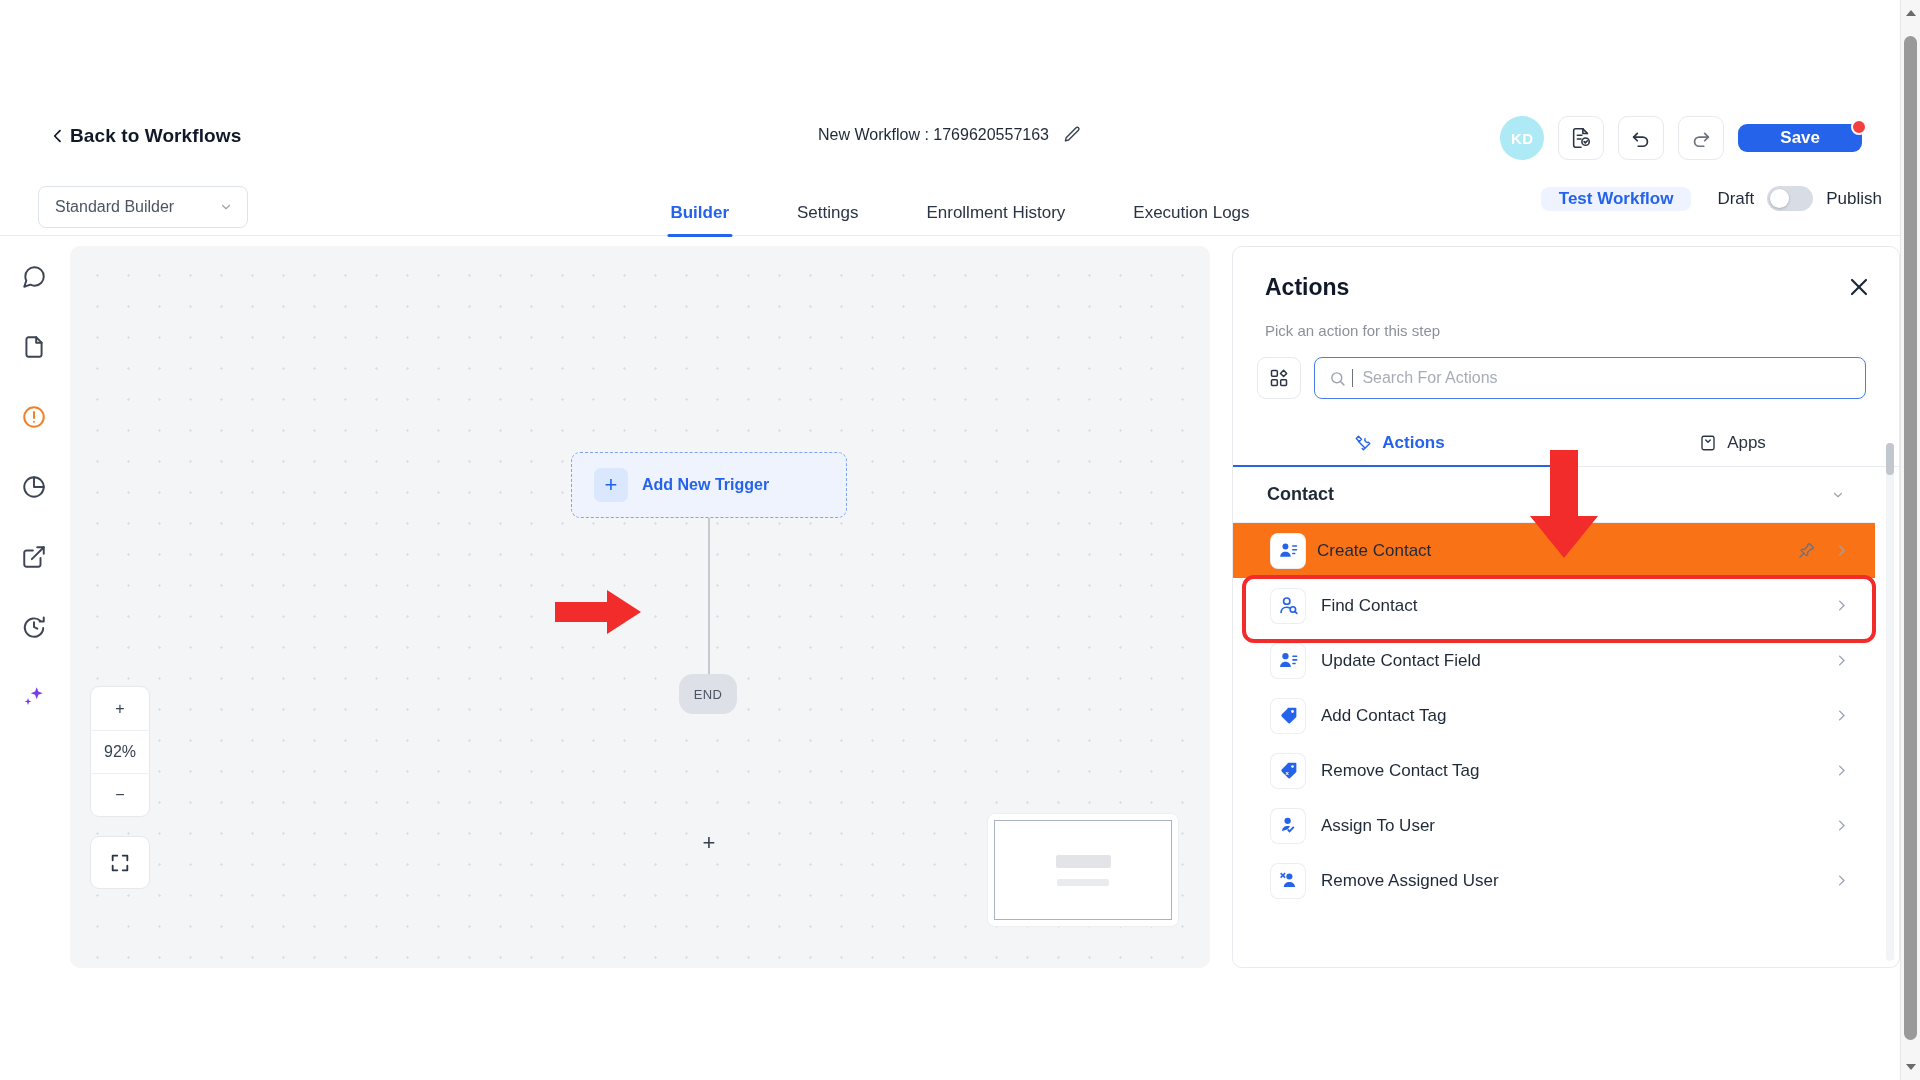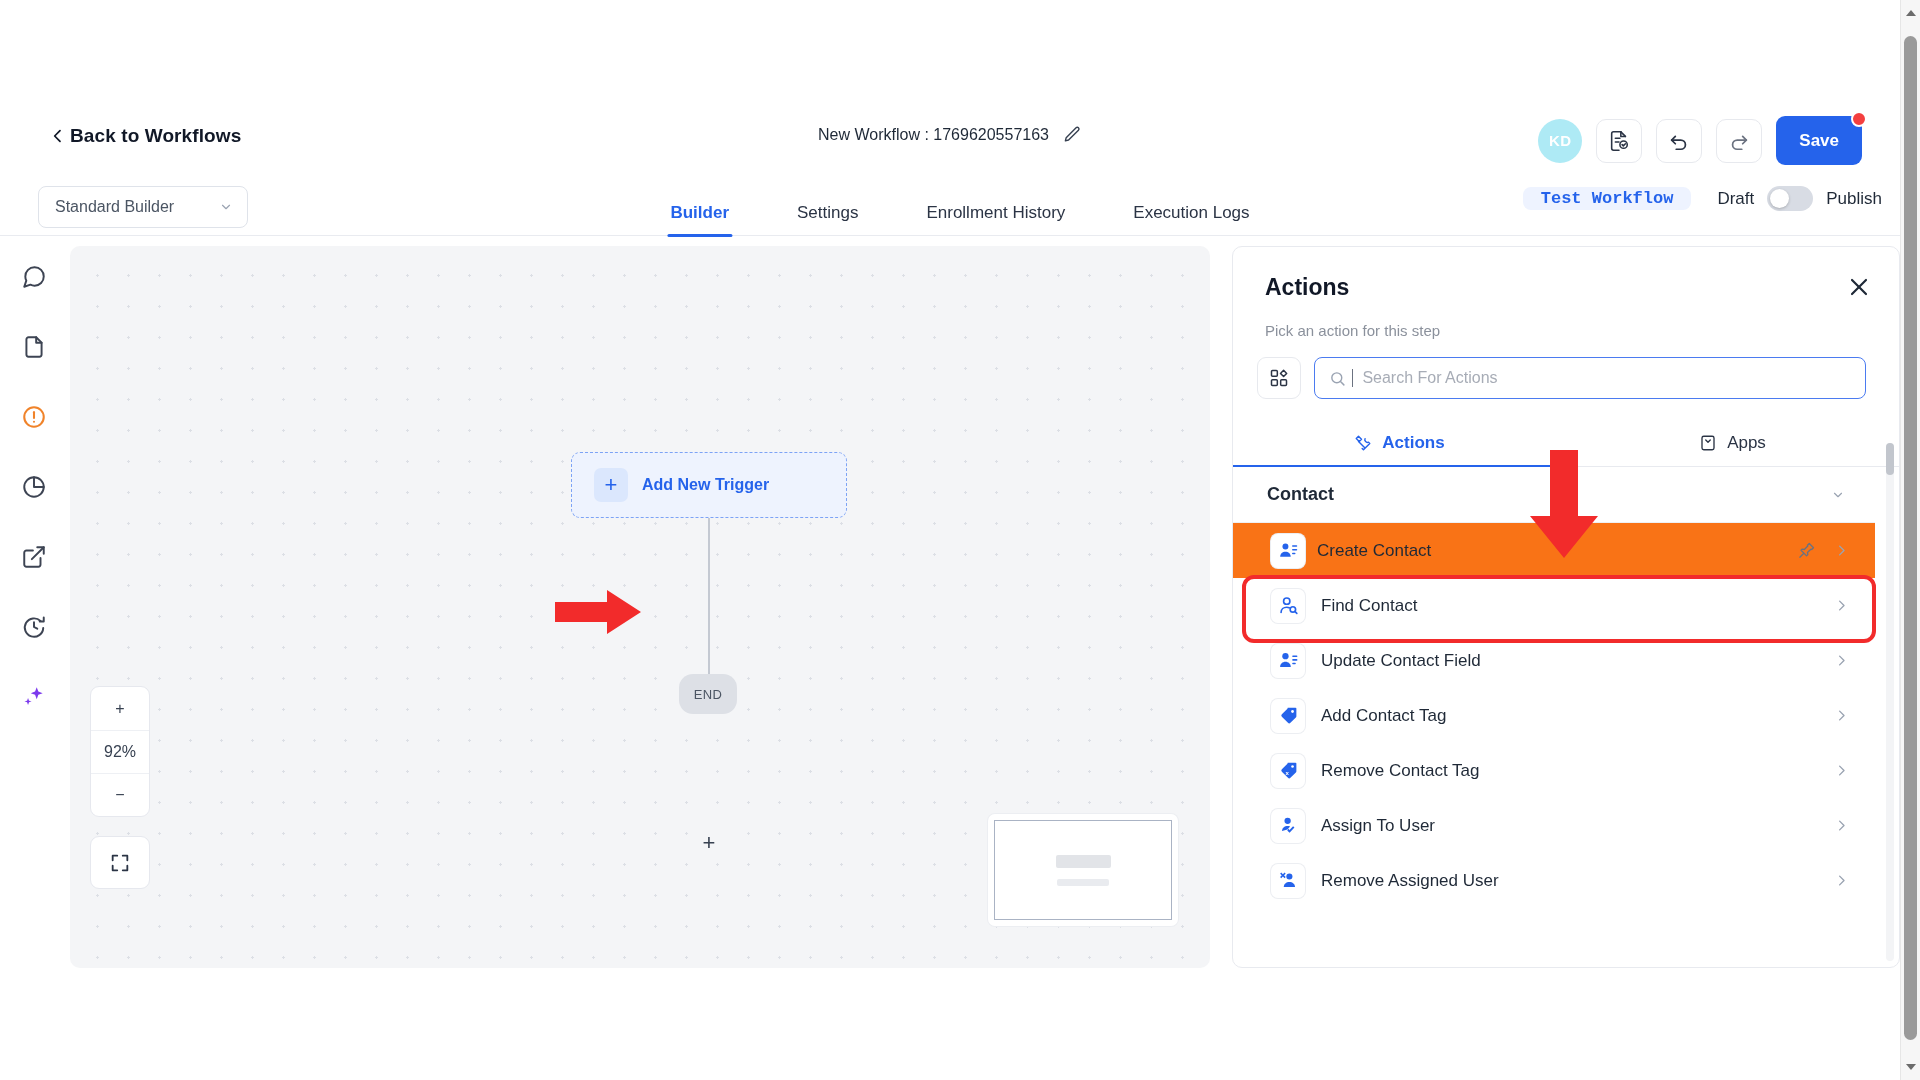--- a/index.html
+++ b/index.html
@@ -43,21 +43,21 @@
     font-size:15px; font-weight:600; letter-spacing:.5px;
   }
   .icon-btn {
     width:46px; height:44px; border:1px solid #e7e9ee; border-radius:10px;
     background:#fff; display:flex; align-items:center; justify-content:center;
     cursor:pointer;
   }
   .icon-btn svg { display:block; }
   .save-btn {
     position:relative;
-    height:49px; padding:0 23px; border-radius:9px;
+    height:28px; padding:0 42px; border-radius:9px;
     background:#2563eb; color:#fff; border:none;
     font-size:17px; font-weight:700; cursor:pointer;
     font-family:"Liberation Sans", sans-serif;
   }
   .save-dot {
     position:absolute; right:-5px; top:-5px;
     width:16px; height:16px; border-radius:50%;
     background:#f43f3f; border:2px solid #fff;
   }
 
@@ -90,21 +90,21 @@
     height:3px; background:#2563eb; border-radius:2px;
   }
 
   .row2-right {
     position:absolute; right:38px; top:186px;
     display:flex; align-items:center; gap:26px;
   }
   .test-wf {
     background:#eef3ff; color:#2563eb; border:none; border-radius:8px;
     padding:2px 18px; font-size:17px; font-weight:600; cursor:pointer;
-    font-family:Liberation Mono, monospace;
+    font-family:Liberation Sans, sans-serif;
   }
   .publish-group { display:flex; align-items:center; gap:13px; }
   .pg-label { font-size:17px; color:#1f2937; }
   .toggle {
     width:46px; height:25px; border-radius:13px; background:#d8dce4;
     position:relative; cursor:pointer;
   }
   .toggle .knob {
     position:absolute; left:3px; top:3px; width:19px; height:19px;
     border-radius:50%; background:#fff;

